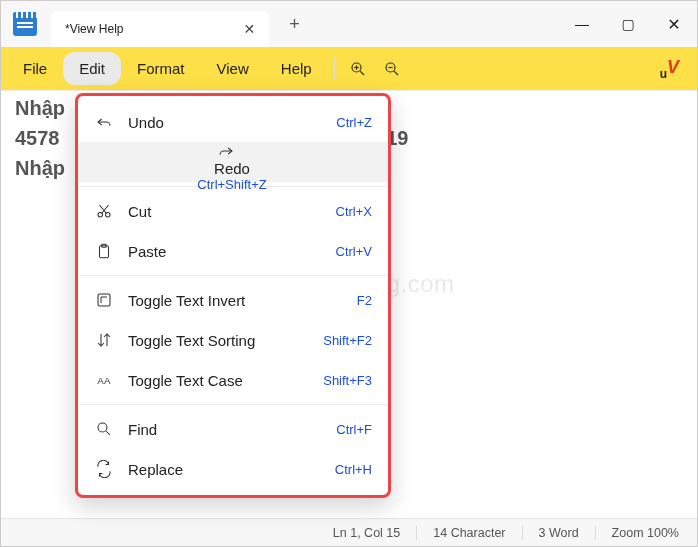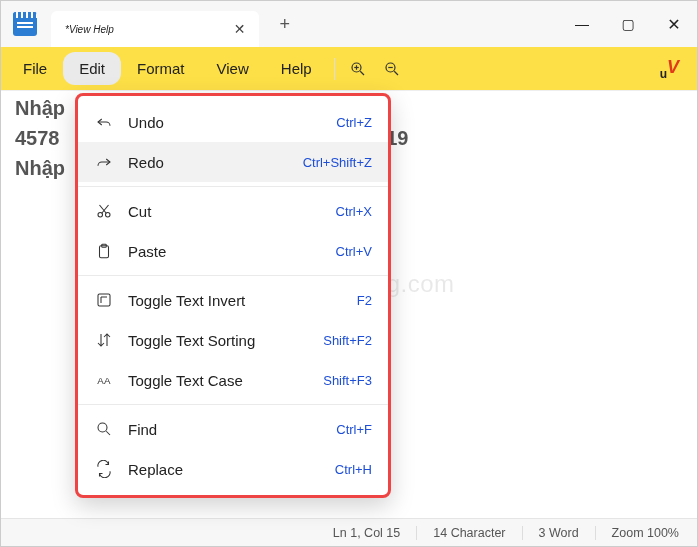--- a/index.html
+++ b/index.html
@@ -3,42 +3,42 @@
 <meta charset="utf-8">
 <style>
 * { margin: 0; padding: 0; box-sizing: border-box; font-family: "Segoe UI", Arial, sans-serif; }
 body { width: 698px; height: 547px; background: #fff; position: relative; overflow: hidden; border: 1px solid #ccc; }
 
 .titlebar { height: 46px; display: flex; align-items: center; background: #f7f7f7; }
 .app-icon { width: 24px; height: 24px; margin: 0 14px 0 12px; background: #2b7cd3; border-radius: 3px; position: relative; }
 .app-icon::before { content: ""; position: absolute; top: 0; left: 0; right: 0; height: 6px; background: repeating-linear-gradient(90deg,#2b7cd3 0 3px,#fff 3px 5px); border-radius: 3px 3px 0 0; }
 .app-icon::after { content: ""; position: absolute; left: 4px; right: 4px; top: 10px; height: 2px; background: #fff; box-shadow: 0 4px 0 #fff; }
 .tab { display: flex; align-items: center; height: 36px; background: #fff; border-radius: 6px 6px 0 0; padding: 0 14px; gap: 120px; margin-top: 10px; }
-.tab-title { font-size: 10px; color: #222; font-style: italic; }
+.tab-title { font-size: 12px; color: #222; }
 .tab-close { font-size: 14px; color: #444; cursor: pointer; }
 .new-tab { margin-left: 20px; font-size: 18px; color: #555; cursor: pointer; }
 .win-controls { margin-left: auto; display: flex; }
 .win-btn { width: 46px; height: 46px; display: flex; align-items: center; justify-content: center; font-size: 14px; color: #222; cursor: pointer; }
 .win-btn.close-x { font-size: 16px; }
 
 .menubar { height: 44px; display: flex; align-items: center; padding: 0 6px; background: #fde047; border-bottom: 1px solid #eee; }
 .menu-item { padding: 8px 16px; font-size: 15px; color: #222; cursor: pointer; border-radius: 4px; }
 .menu-item.active { background: #eaeaea; border-radius: 12px; }
 .menu-sep { width: 1px; height: 22px; background: #ddd; margin: 0 6px; }
 .zoom-btn { width: 34px; height: 34px; display: flex; align-items: center; justify-content: center; cursor: pointer; color: #333; }
 .logo-v { margin-left: auto; margin-right: 12px; font-weight: bold; font-size: 18px; }
 .logo-v .u { color: #222; font-size: 12px; vertical-align: sub; }
 .logo-v .v { color: #e03a1b; font-style: italic; }
 
 .content { position: absolute; top: 92px; left: 14px; right: 14px; bottom: 30px; font-size: 20px; font-weight: 700; color: #555; line-height: 1.5; }
 .content .dim { color: #555; }
 
 .dropdown { position: absolute; top: 92px; left: 74px; width: 316px; background: #fff; border: 3px solid #ef4444; border-radius: 8px; box-shadow: 0 8px 24px rgba(0,0,0,.18); padding: 6px 0; z-index: 10; }
 .dd-item { display: flex; align-items: center; height: 40px; padding: 0 16px 0 14px; cursor: pointer; font-size: 15px; color: #222; }
-.dd-item.hover { background: #f2f2f2; }
+.dd-item.hover { background: #f2f2f2; flex-direction: column; }
 .dd-icon { width: 24px; display: flex; justify-content: center; margin-right: 12px; color: #333; }
 .dd-icon svg { width: 18px; height: 18px; stroke: #333; fill: none; stroke-width: 1.4; }
 .dd-label { flex: 1; }
 .dd-shortcut { font-size: 13px; color: #1d4ed8; }
 .dd-div { height: 1px; background: #eaeaea; margin: 4px 0; }
 
 .statusbar { position: absolute; bottom: 0; left: 0; right: 0; height: 28px; background: #f7f7f7; border-top: 1px solid #e5e5e5; display: flex; align-items: center; justify-content: flex-end; font-size: 12.5px; color: #555; padding: 0 10px; gap: 8px; }
 .statusbar .seg { padding: 0 8px; }
 .statusbar .div { width: 1px; height: 14px; background: #ddd; }
 

